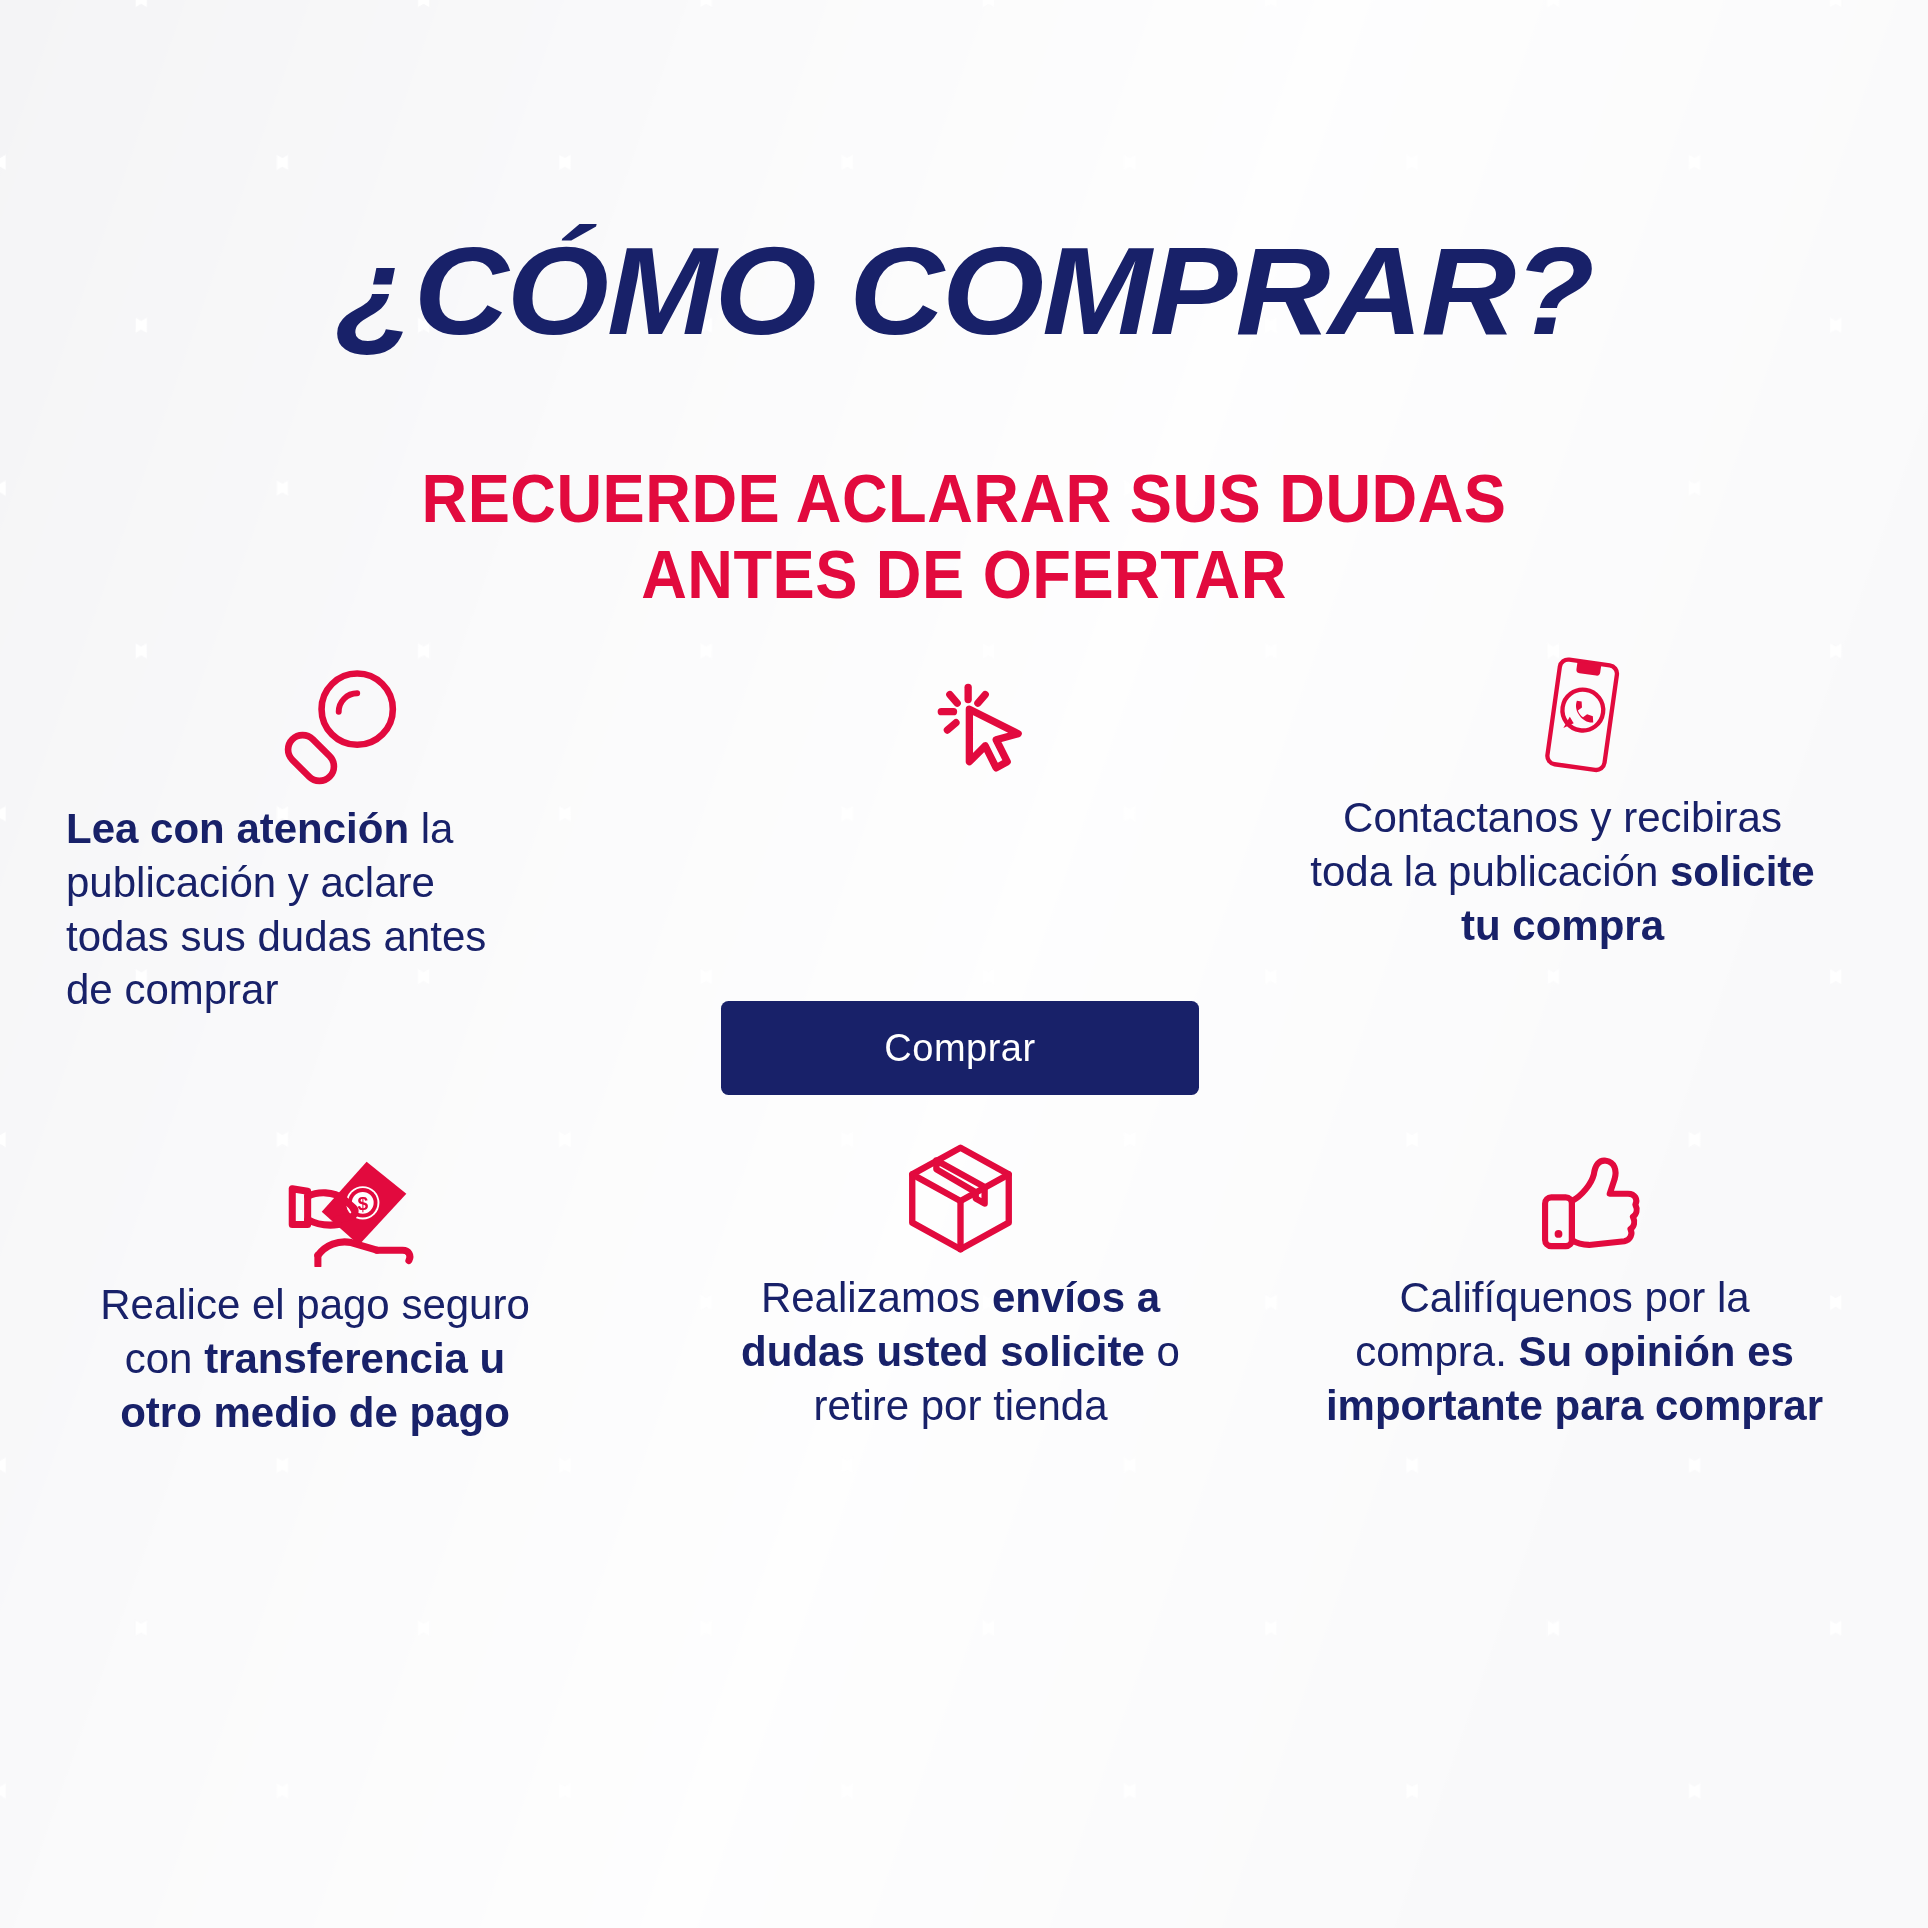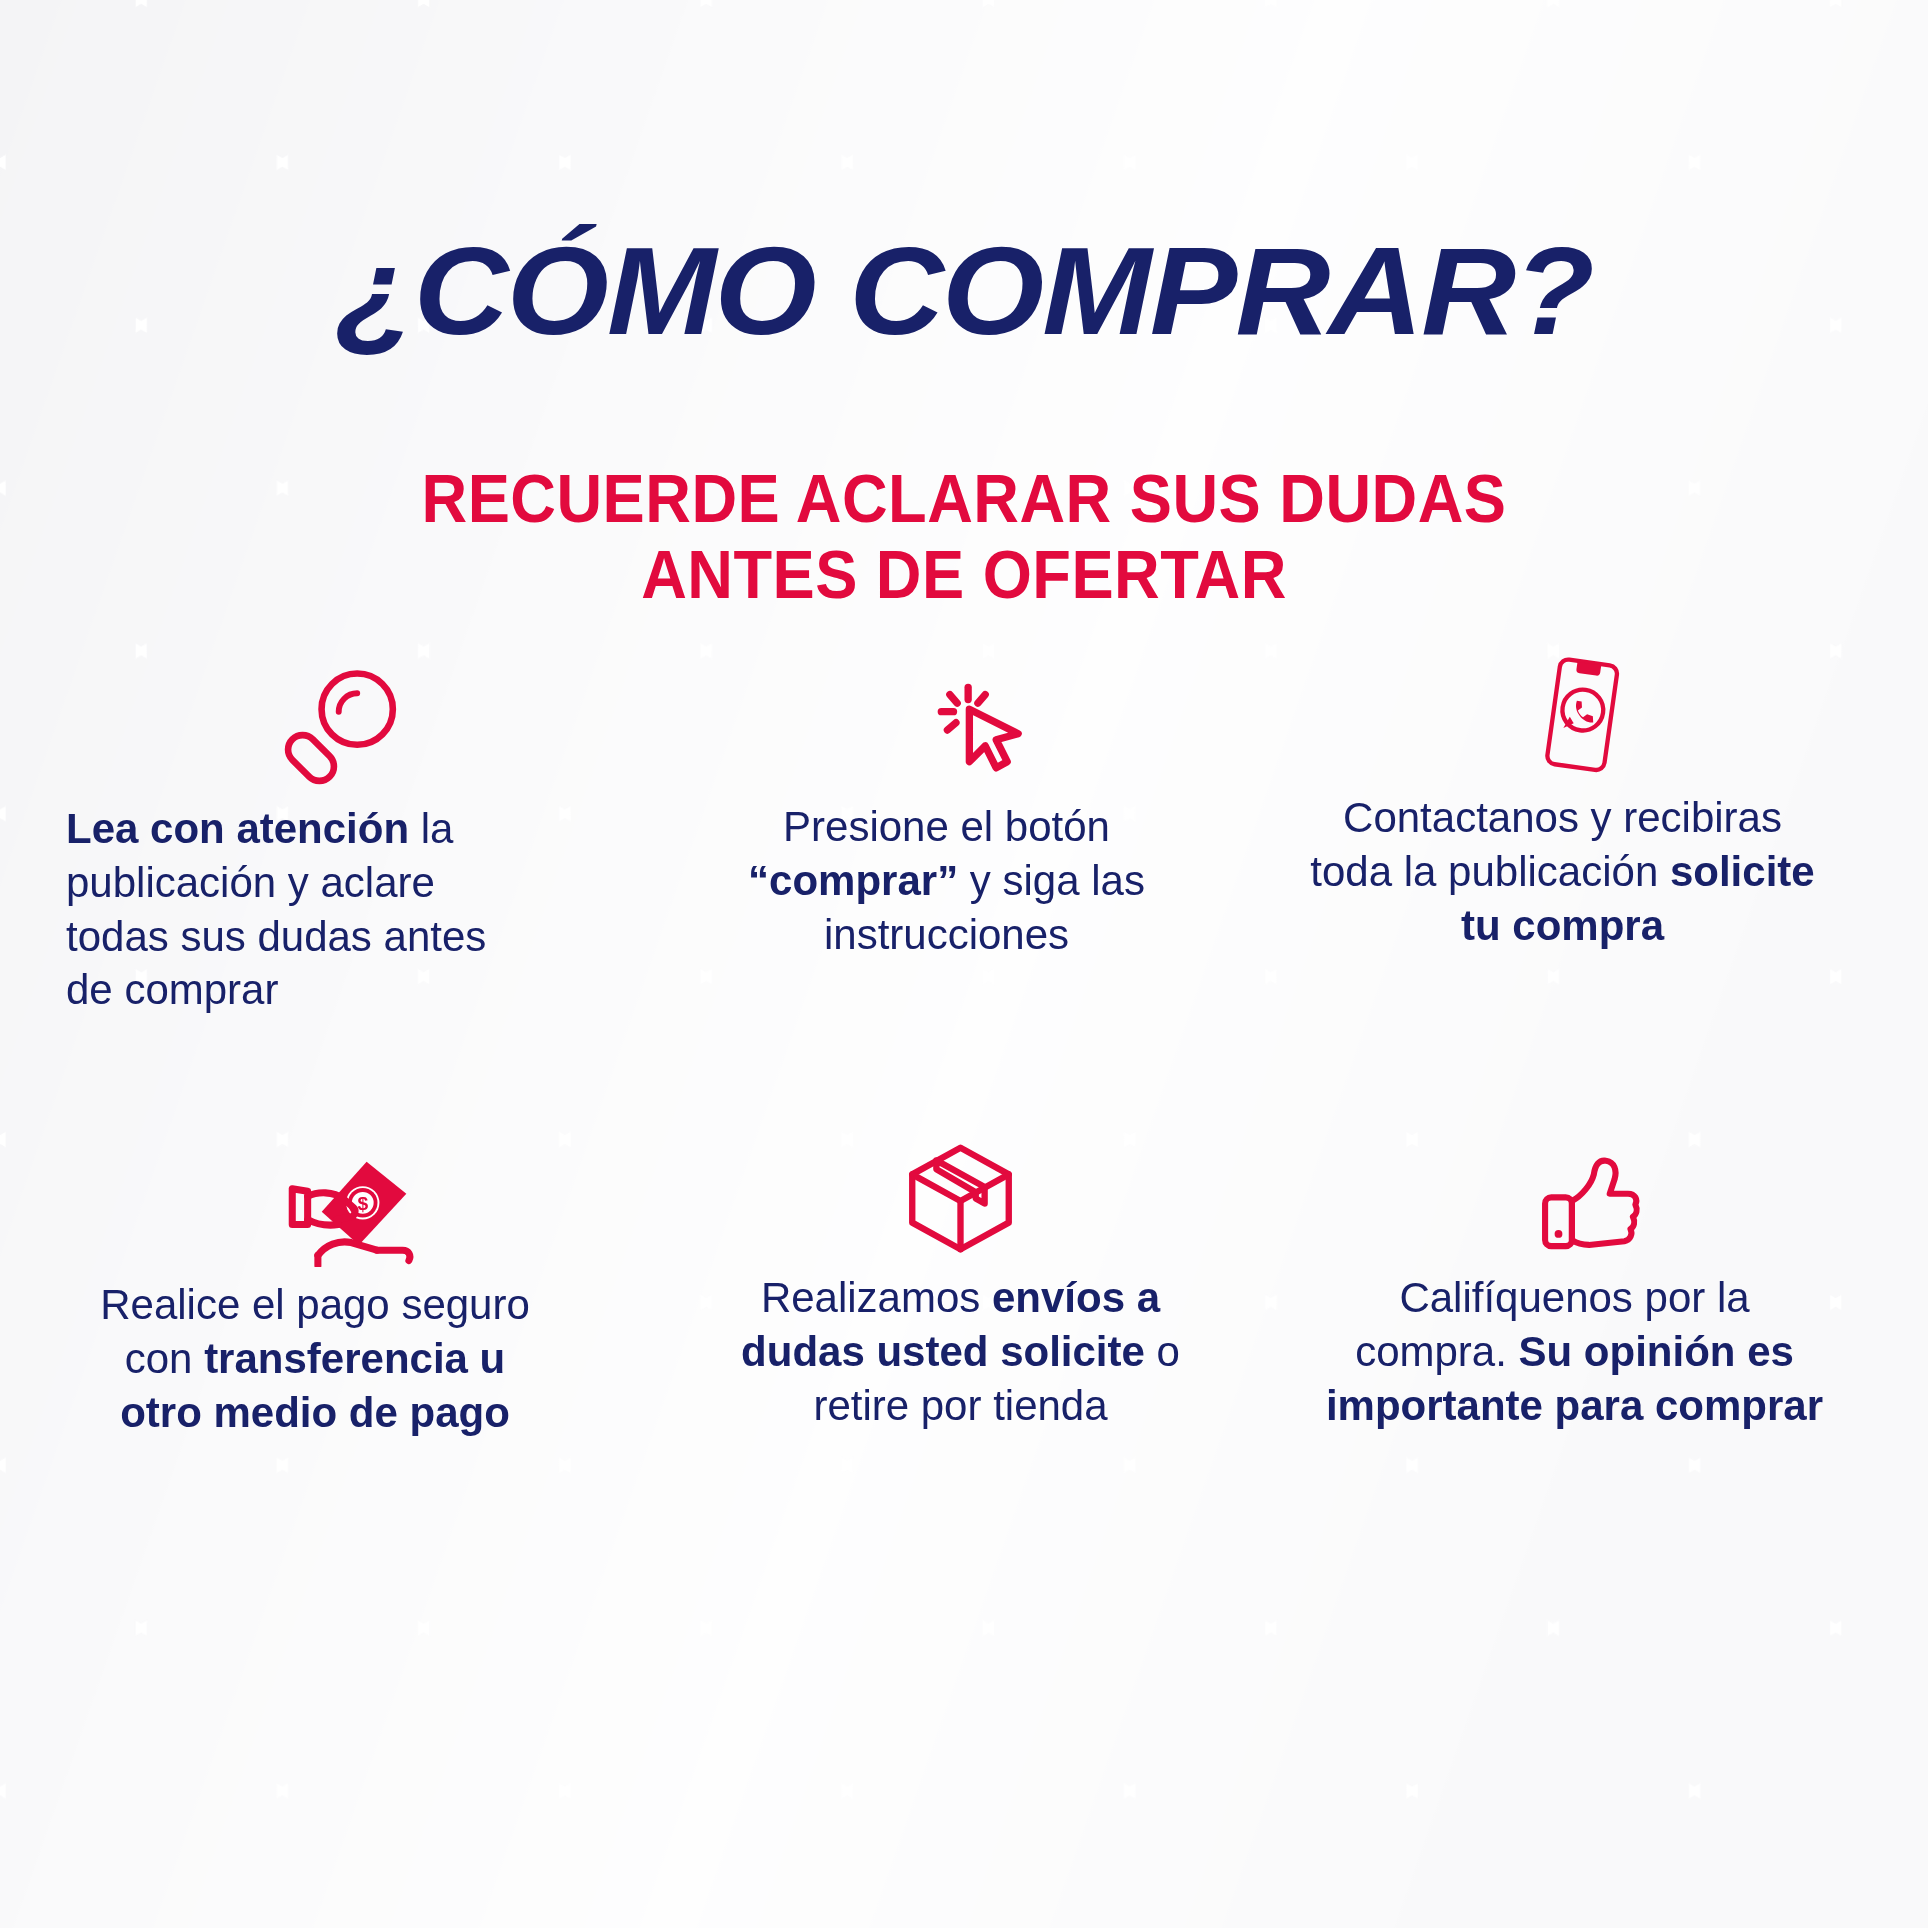--- a/index.html
+++ b/index.html
@@ -165,25 +165,23 @@
     <div class="icon-wrap">
       <svg id="icon-cursor" width="122" height="122" viewBox="0 0 100 100" fill="none" stroke="#E20A3E" stroke-width="6" stroke-linecap="round" stroke-linejoin="round">
         <path d="M38 33 L78 53 L60 58 L69 76 L60 81 L51 63 L38 76 Z"></path>
         <line x1="37" y1="15" x2="37" y2="25"></line>
         <line x1="22" y1="21" x2="28" y2="28"></line>
         <line x1="15" y1="35" x2="25" y2="35"></line>
         <line x1="20" y1="50" x2="27" y2="44"></line>
         <line x1="51" y1="21" x2="45" y2="28"></line>
       </svg>
     </div>
-    <div class="body">
-      <span>Presione el botón </span><b>“comprar”</b><span> y siga las instrucciones</span>
-    </div>
-  </div>
-
+  </div>
+
+  <button id="comprar-btn">Comprar</button>
 
   <div class="card" id="card-contact">
     <div class="icon-wrap">
       <svg id="icon-phone" width="122" height="132" viewBox="0 0 100 110" fill="none" stroke="#E20A3E" stroke-width="3.6" stroke-linecap="round" stroke-linejoin="round">
         <g transform="rotate(8 50 55)">
           <rect x="26" y="10" width="48" height="88" rx="7"></rect>
           <path d="M40 11 h20 v6 a3 3 0 0 1 -3 3 h-14 a3 3 0 0 1 -3 -3 z" fill="#E20A3E" stroke="none"></path>
           <circle cx="50" cy="50" r="17"></circle>
           <path d="M36 67 L40 57 L44 62 Z" fill="#E20A3E" stroke="none"></path>
           <path d="M44 43 c-1 5 1 9 4 12 c3 3 7 5 12 4 l-1 -5 l-5 -1 l-3 3 c-2 -1 -4 -3 -5 -5 l3 -3 l-1 -5 z" fill="#E20A3E" stroke="none"></path>

